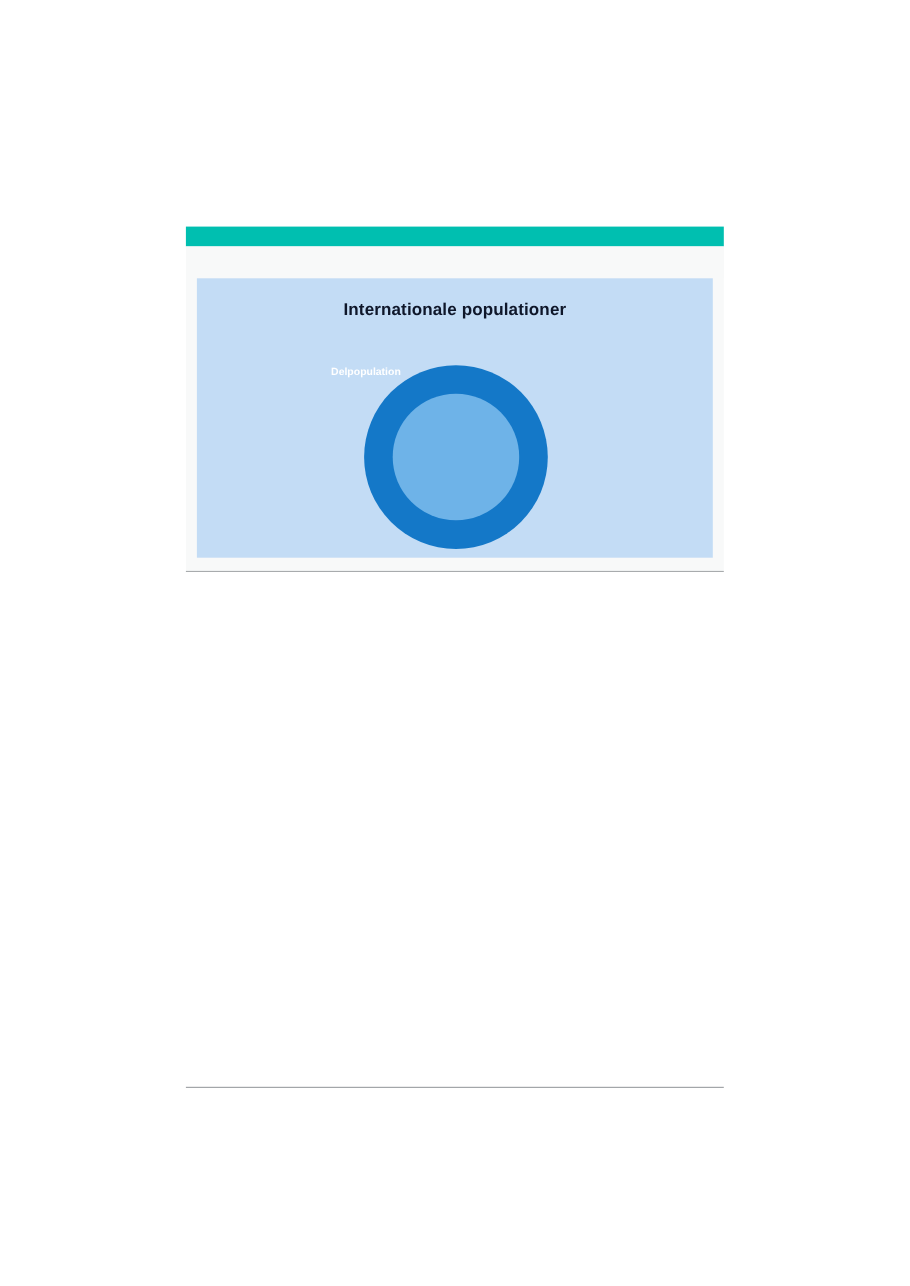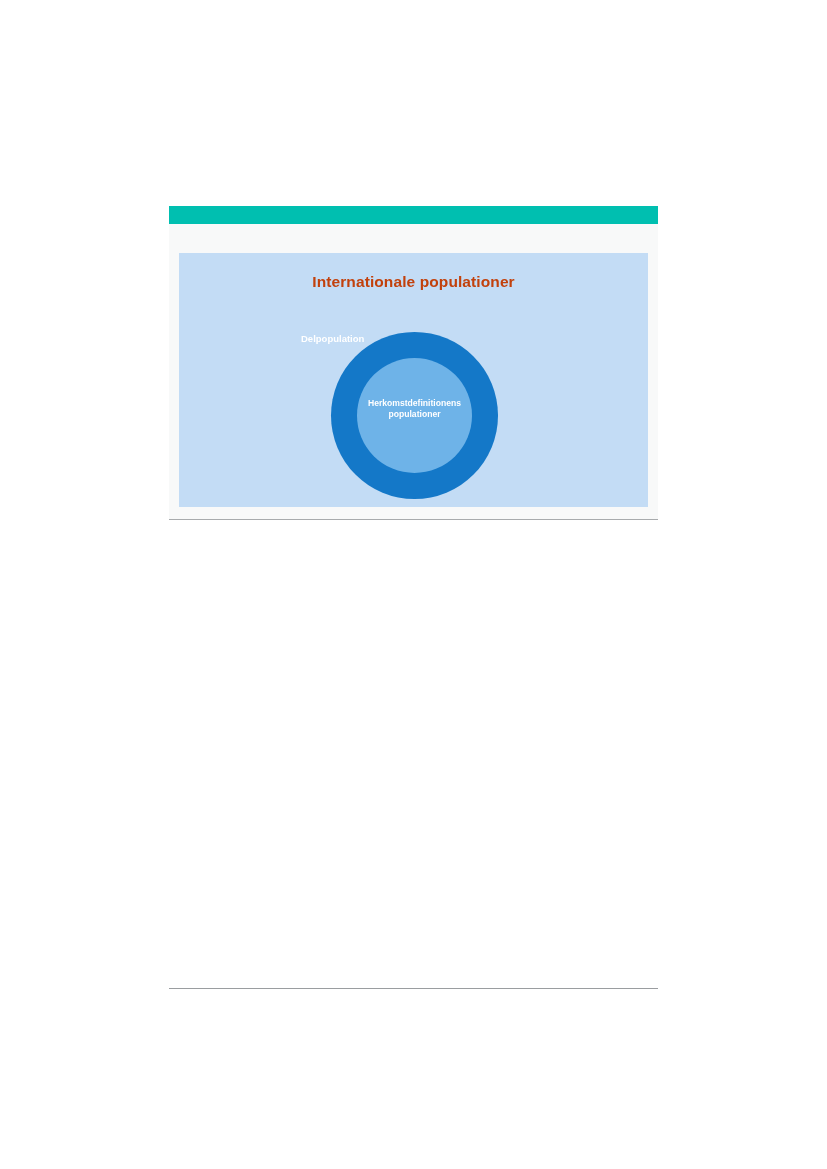--- a/index.html
+++ b/index.html
@@ -73,21 +73,21 @@
   }
 
   .diagram-title {
     position: absolute;
     left: 0;
     top: 20px;
     width: 469px;
     text-align: center;
     font-size: 15.5px;
     font-weight: bold;
-    color: #c2410c;
+    color: #0f172a;
     letter-spacing: 0.1px;
     white-space: nowrap;
   }
 
   
   .donut-wrap {
     position: absolute;
     left: 152px;
     top: 79px;
     width: 167px;
@@ -167,24 +167,20 @@
       <div class="diagram-title">Internationale populationer</div>
 
       <div class="donut-wrap">
 
         <div class="donut-outer"></div>
 
         <div class="donut-inner"></div>
 
         <div class="label-outer">Delpopulation</div>
 
-        <div class="label-inner">
-          <span>Herkomstdefinitionens</span>
-          <span>populationer</span>
-        </div>
 
       </div>
 
     </div>
 
     <div class="card-bottom-rule"></div>
 
   </div>
 
   <div class="footer-rule"></div>

